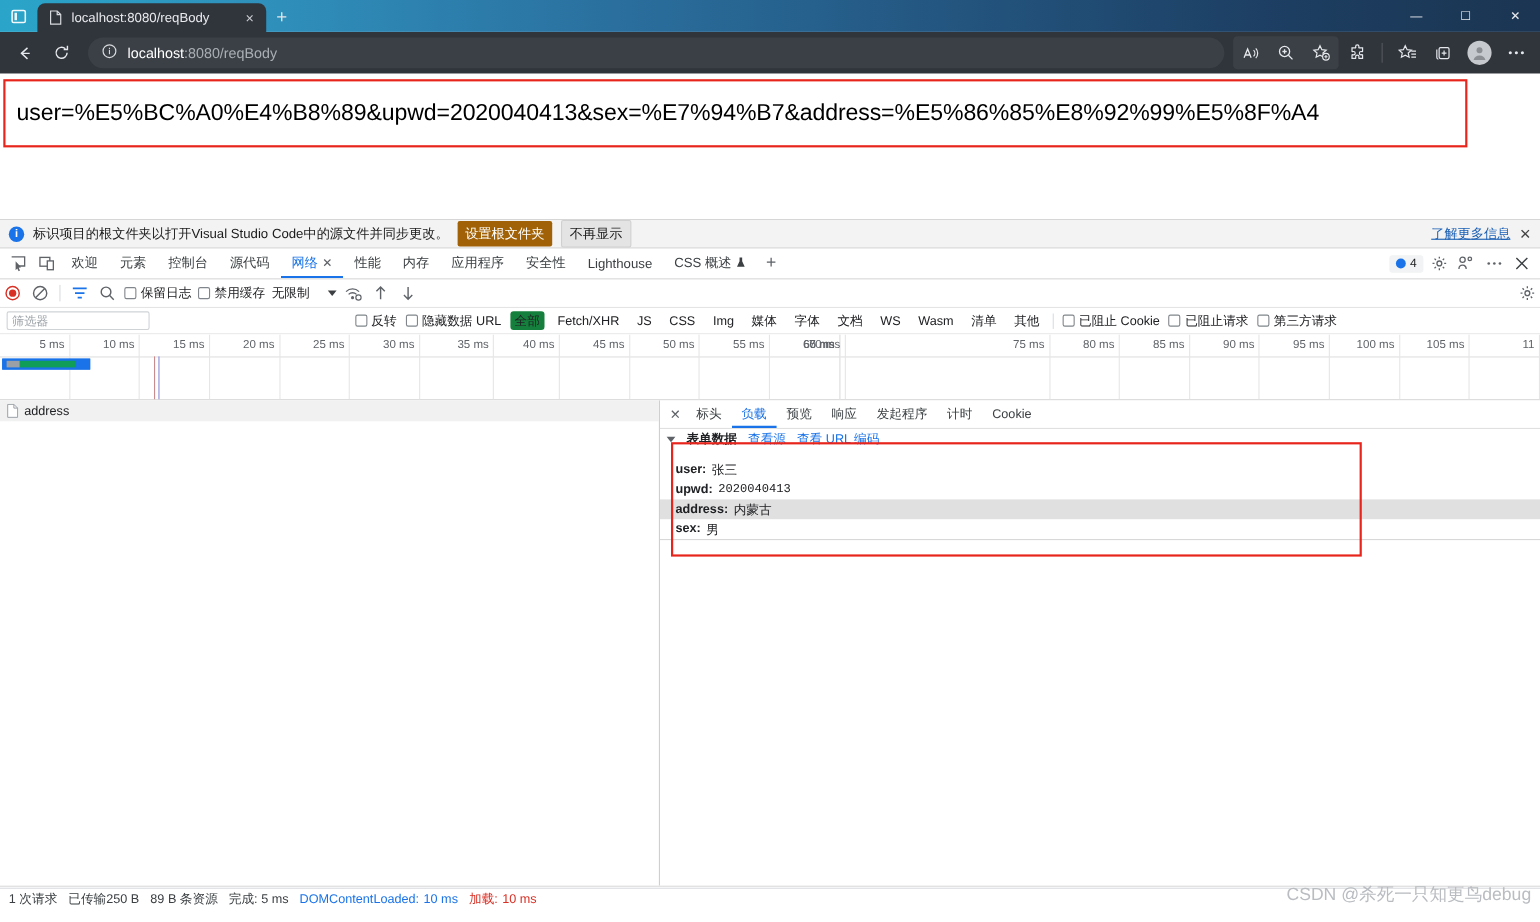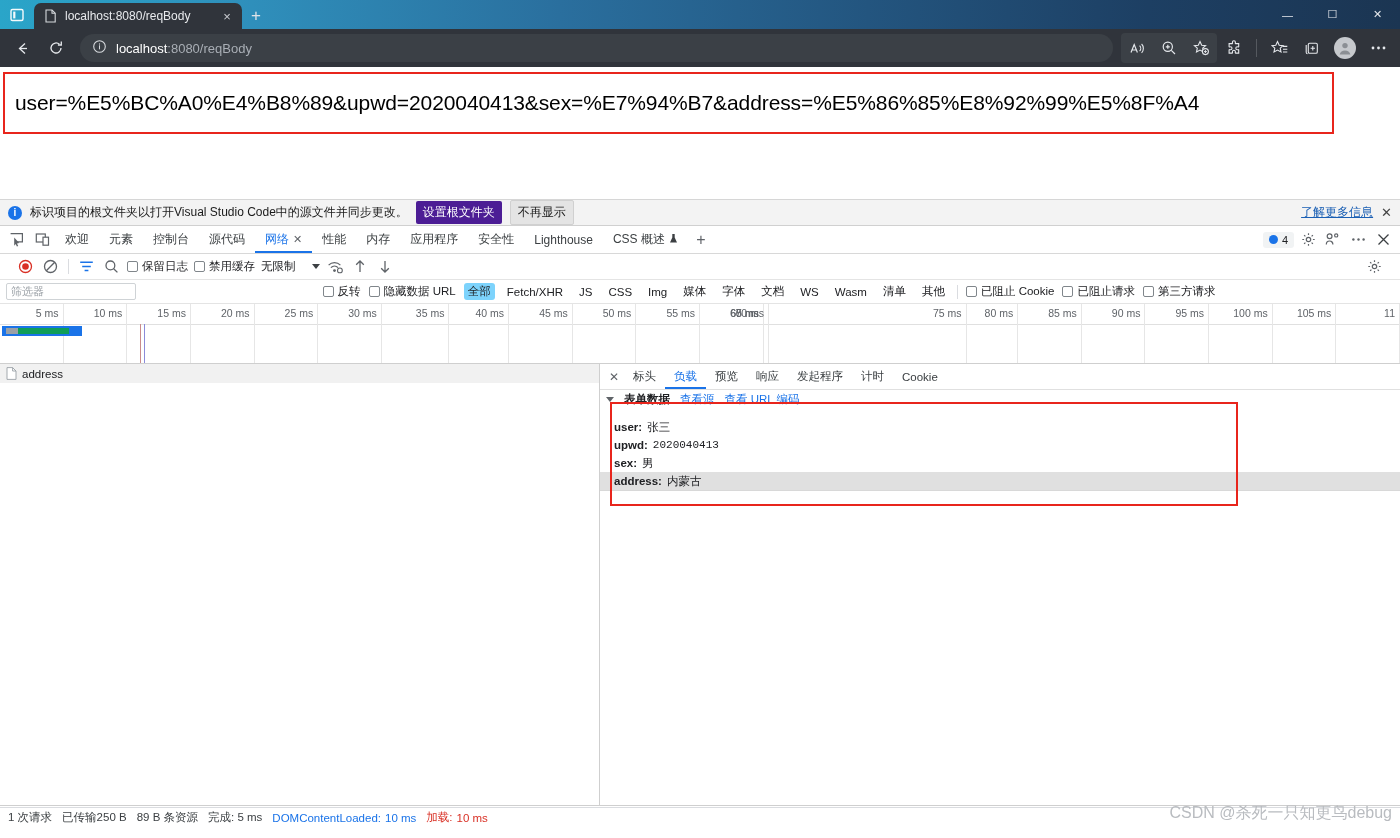--- a/index.html
+++ b/index.html
@@ -77,21 +77,21 @@
   .infobar {
     height: 27px; background: #f3f3f3; border-top: 1px solid #d6d6d6; border-bottom: 1px solid #d0d0d0;
     display: flex; align-items: center; padding: 0 8px; gap: 8px; font-size: 12px; color: #1a1a1a;
   }
   .info-i {
     width: 14px; height: 14px; border-radius: 50%; background: #1a73e8; color: #fff;
     font-size: 10px; display: flex; align-items: center; justify-content: center; font-weight: bold;
     flex: 0 0 14px;
   }
   .btn-primary {
-    background: #4c1d95; color: #fff; font-size: 12px; padding: 3px 7px; border-radius: 2px;
+    background: #a16207; color: #fff; font-size: 12px; padding: 3px 7px; border-radius: 2px;
   }
   .btn-default {
     background: #e4e4e4; color: #1a1a1a; font-size: 12px; padding: 3px 7px; border-radius: 2px;
     border: 1px solid #d0d0d0;
   }
   .infobar-right { margin-left: auto; display: flex; align-items: center; gap: 8px; }
   .link-blue { color: #1a5fb4; font-size: 12px; text-decoration: underline; }
   .x-small { color: #444; font-size: 13px; }
   .dt-tabbar {
     height: 28px; display: flex; align-items: center; border-bottom: 1px solid #d8d8d8;
@@ -107,41 +107,41 @@
   .dt-plus { width: 26px; display: flex; align-items: center; justify-content: center; font-size: 16px; color: #5f6368; }
   .dt-tabbar-right { margin-left: auto; display: flex; align-items: center; gap: 3px; padding-right: 6px; }
   .issue-badge {
     background: #f1f3f4; border-radius: 3px; padding: 2px 6px; display: flex; align-items: center; gap: 4px;
     font-size: 11px; color: #202124;
   }
   .issue-dot { width: 9px; height: 9px; border-radius: 50%; background: #1a73e8; }
   .dt-icon-btn { width: 22px; height: 22px; display: flex; align-items: center; justify-content: center; color: #5f6368; }
 
   .net-toolbar {
-    height: 26px; display: flex; align-items: center; gap: 6px; padding: 0 16px;
+    height: 26px; display: flex; align-items: center; gap: 6px; padding: 0 2px;
     border-bottom: 1px solid #e4e4e4; font-size: 11.5px; color: #202124;
   }
   .tb-btn { width: 19px; height: 19px; display: flex; align-items: center; justify-content: center; }
   .tb-sep { width: 1px; height: 15px; background: #dadce0; margin: 0 2px; }
   .cbx { width: 11px; height: 11px; border: 1px solid #80868b; border-radius: 2px; background: #fff; display: inline-block; }
   .cb-wrap { display: flex; align-items: center; gap: 4px; }
   .dropdown-val { display: flex; align-items: center; gap: 16px; }
   .caret-down { width: 0; height: 0; border-left: 4px solid transparent; border-right: 4px solid transparent; border-top: 5px solid #3c4043; }
   .net-toolbar-right { margin-left: auto; display: flex; align-items: center; }
 
   .filter-bar {
     height: 24px; display: flex; align-items: center; gap: 8px; padding: 0 6px;
     border-bottom: 1px solid #e4e4e4; font-size: 11.5px; color: #202124;
   }
   .filter-input {
     width: 130px; height: 17px; border: 1px solid #cfd3d6; border-radius: 2px; background: #fff;
     font-size: 11px; color: #9aa0a6; padding: 0 4px; display: flex; align-items: center;
   }
   .ftype { padding: 1px 4px; border-radius: 3px; white-space: nowrap; }
-  .ftype.active { background: #7dd3fc; }
+  .ftype.active { background: #15803d; }
   .fsep { width: 1px; height: 14px; background: #dadce0; }
 
   
   .overview { height: 60px; position: relative; border-bottom: 1px solid #cfcfcf; background: #fff; overflow: hidden; }
   .ov-tick {
     position: absolute; top: 0; height: 60px; border-right: 1px solid #e6e6e6;
   }
   .ov-tick span {
     position: absolute; right: 4px; top: 3px; font-size: 10.5px; color: #5f6368; white-space: nowrap;
   }
@@ -561,21 +561,21 @@
         </div>
         <div class="ov-tick" style="left: 0px; width: 763.636px;">
           <span>60 ms</span>
         </div>
         <div class="ov-tick" style="left: 0px; width: 764px;">
           <span>65 ms</span>
         </div>
         <div class="ov-tick" style="left: 0px; width: 769px; text-decoration: underline;">
           <span>70 ms</span>
         </div>
-        <div class="ov-tick" style="left: 12px; width: 954.545px;">
+        <div class="ov-tick" style="left: 0px; width: 954.545px;">
           <span>75 ms</span>
         </div>
         <div class="ov-tick" style="left: 0px; width: 1018.18px;">
           <span>80 ms</span>
         </div>
         <div class="ov-tick" style="left: 0px; width: 1081.82px;">
           <span>85 ms</span>
         </div>
         <div class="ov-tick" style="left: 0px; width: 1145.45px;">
           <span>90 ms</span>
@@ -635,27 +635,27 @@
         </div>
         <div class="kv-list">
           <div class="kv-row">
             <span class="kv-key">user:</span>
             <span class="kv-val">张三</span>
           </div>
           <div class="kv-row">
             <span class="kv-key">upwd:</span>
             <span class="kv-val mono">2020040413</span>
           </div>
+          <div class="kv-row sel">
+            <span class="kv-key">address:</span>
+            <span class="kv-val">内蒙古</span>
+          </div>
           <div class="kv-row">
             <span class="kv-key">sex:</span>
             <span class="kv-val">男</span>
-          </div>
-          <div class="kv-row sel">
-            <span class="kv-key">address:</span>
-            <span class="kv-val">内蒙古</span>
           </div>
           <div class="row-divider"></div>
         </div>
         <div class="payload-redbox"></div>
       </div>
     </div>
   </div>
 
   <div class="statusbar">
     <span>1 次请求</span>

